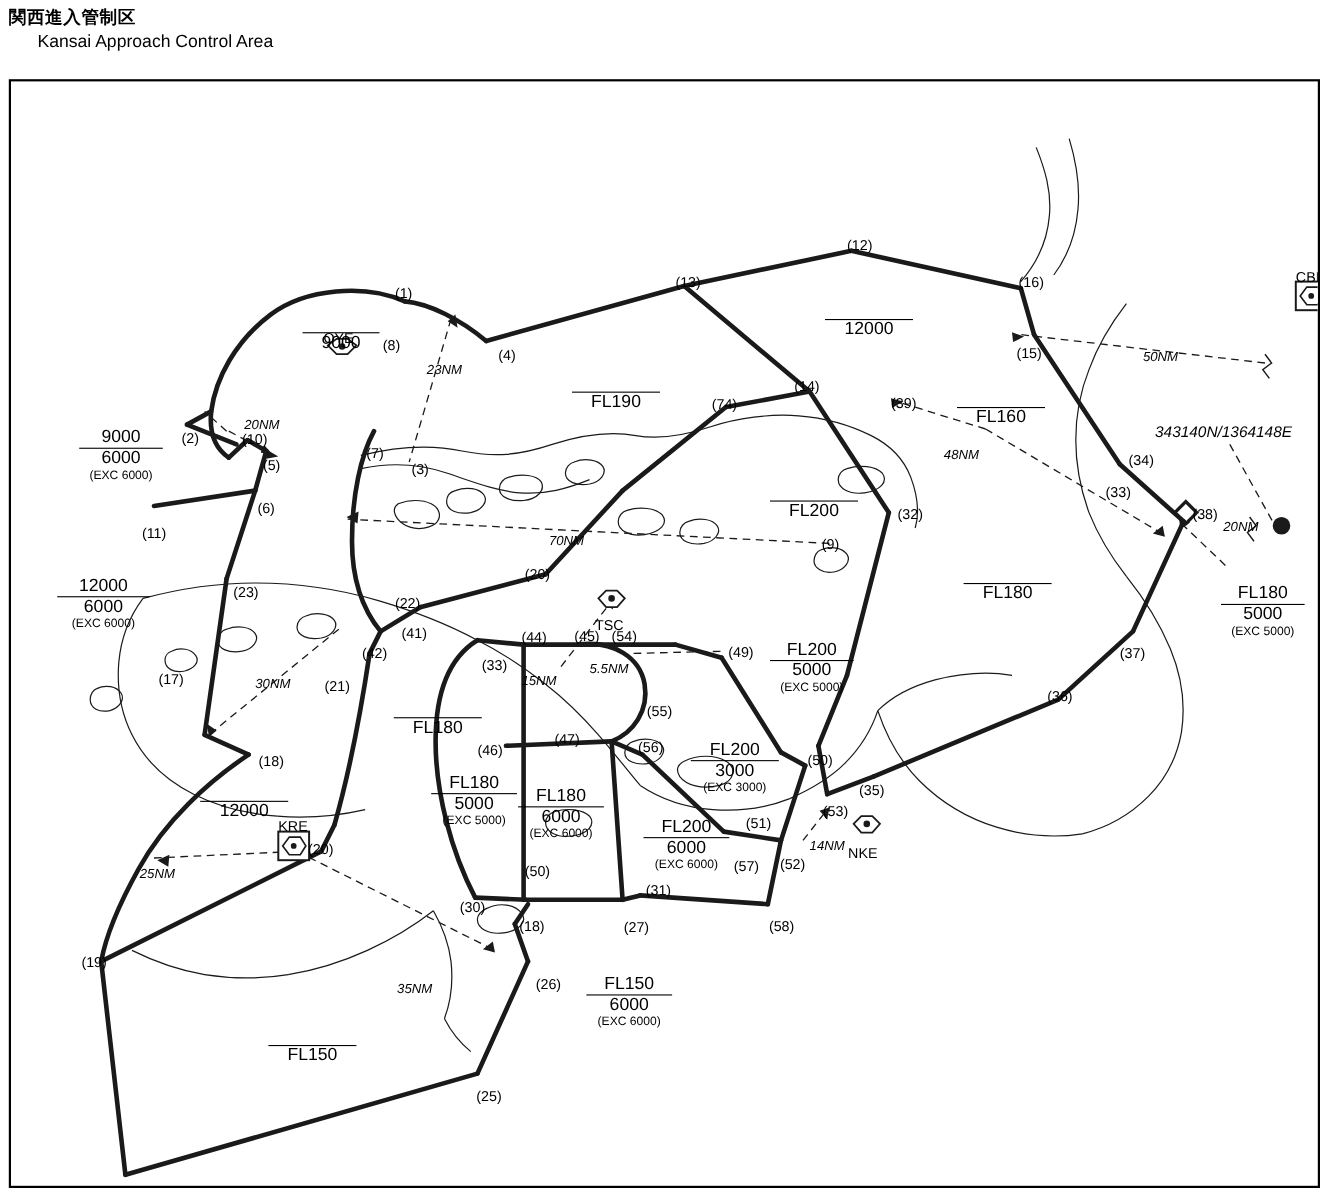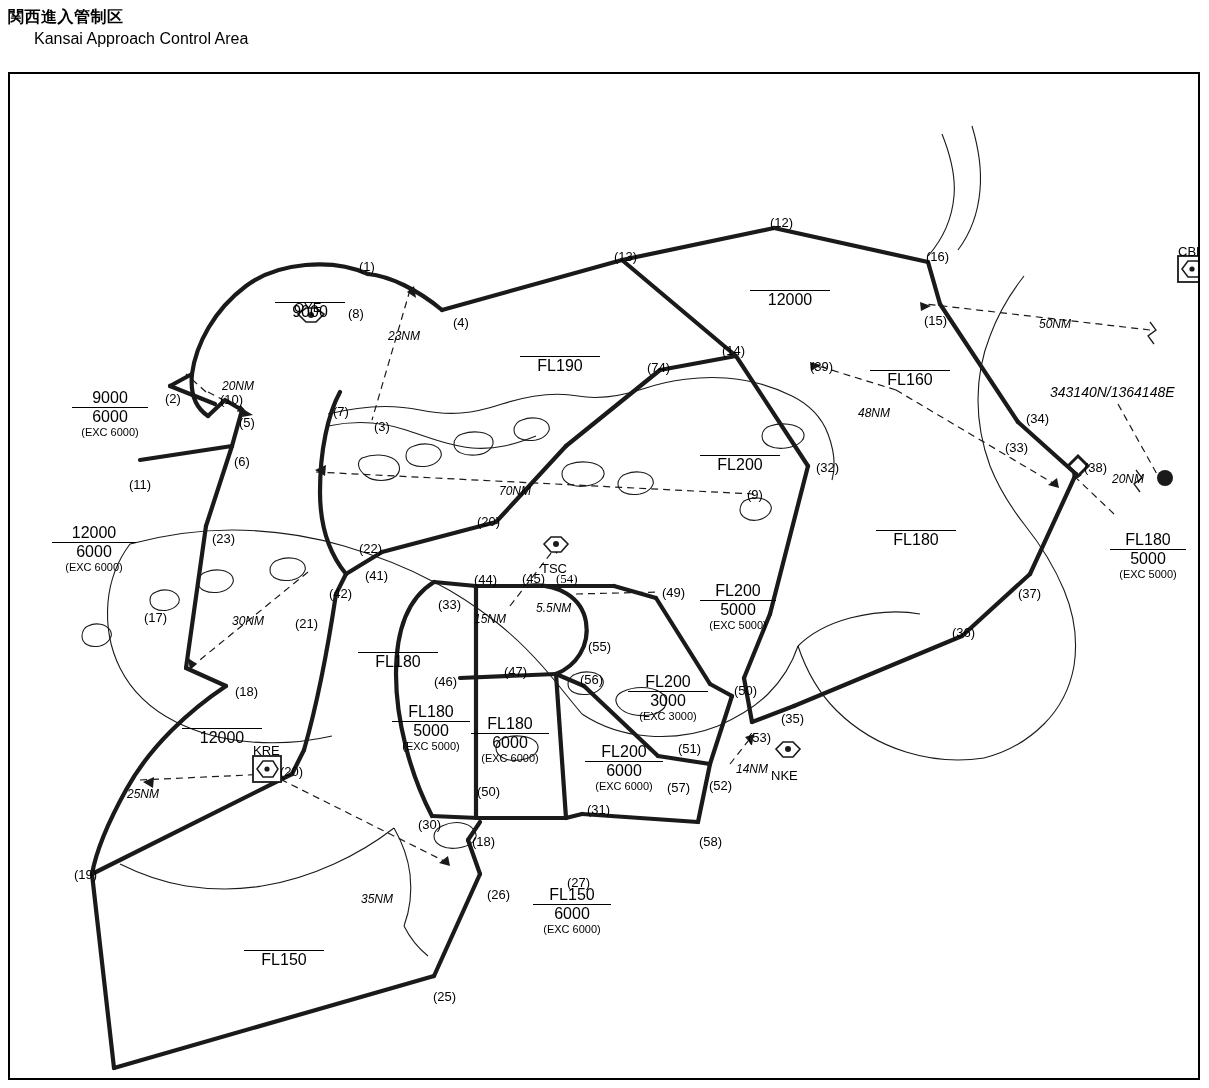--- a/index.html
+++ b/index.html
@@ -416,21 +416,21 @@
       <div class="lbl pt" style="left: 916px; top: 175px;">(16)</div>
       <div class="lbl pt" style="left: 134px; top: 536px;">(17)</div>
       <div class="lbl pt" style="left: 225px; top: 610px;">(18)</div>
       <div class="lbl pt" style="left: 64px; top: 793px;">(19)</div>
       <div class="lbl pt" style="left: 270px; top: 690px;">(20)</div>
       <div class="lbl pt" style="left: 285px; top: 542px;">(21)</div>
       <div class="lbl pt" style="left: 349px; top: 467px;">(22)</div>
       <div class="lbl pt" style="left: 202px; top: 457px;">(23)</div>
       <div class="lbl pt" style="left: 423px; top: 915px;">(25)</div>
       <div class="lbl pt" style="left: 477px; top: 813px;">(26)</div>
-      <div class="lbl pt" style="left: 557px; top: 761px; margin-top: 40px;">(27)</div>
+      <div class="lbl pt" style="left: 557px; top: 761px;">(27)</div>
       <div class="lbl pt" style="left: 462px; top: 760px;">(18)</div>
       <div class="lbl pt" style="left: 467px; top: 710px;">(50)</div>
       <div class="lbl pt" style="left: 408px; top: 743px;">(30)</div>
       <div class="lbl pt" style="left: 577px; top: 728px;">(31)</div>
       <div class="lbl pt" style="left: 806px; top: 386px;">(32)</div>
       <div class="lbl pt" style="left: 995px; top: 366px;">(33)</div>
       <div class="lbl pt" style="left: 1016px; top: 337px;">(34)</div>
       <div class="lbl pt" style="left: 771px; top: 637px;">(35)</div>
       <div class="lbl pt" style="left: 942px; top: 551px;">(36)</div>
       <div class="lbl pt" style="left: 1008px; top: 512px;">(37)</div>
@@ -443,21 +443,21 @@
       <div class="lbl pt" style="left: 464px; top: 498px;">(44)</div>
       <div class="lbl pt" style="left: 512px; top: 497px;">(45)</div>
       <div class="lbl pt" style="left: 424px; top: 600px;">(46)</div>
       <div class="lbl pt" style="left: 494px; top: 590px;">(47)</div>
       <div class="lbl pt" style="left: 637px; top: 286px;">(74)</div>
       <div class="lbl pt" style="left: 652px; top: 511px;">(49)</div>
       <div class="lbl pt" style="left: 724px; top: 609px;">(50)</div>
       <div class="lbl pt" style="left: 668px; top: 667px;">(51)</div>
       <div class="lbl pt" style="left: 699px; top: 704px;">(52)</div>
       <div class="lbl pt" style="left: 738px; top: 656px;">(53)</div>
-      <div class="lbl pt" style="left: 546px; top: 497px; font-family: Liberation Serif, serif;">(54)</div>
+      <div class="lbl pt" style="left: 546px; top: 497px;">(54)</div>
       <div class="lbl pt" style="left: 578px; top: 565px;">(55)</div>
       <div class="lbl pt" style="left: 570px; top: 598px;">(56)</div>
       <div class="lbl pt" style="left: 657px; top: 706px;">(57)</div>
       <div class="lbl pt" style="left: 689px; top: 760px;">(58)</div>
     </div>
   <div id="navaid-layer">
       <div class="lbl navaid-lbl" style="left: 284px; top: 226px;">OYE</div>
       <div class="lbl navaid-lbl" style="left: 1168px; top: 170px;">CBE</div>
       <div class="lbl navaid-lbl" style="left: 531px; top: 487px;">TSC</div>
       <div class="lbl navaid-lbl" style="left: 761px; top: 694px;">NKE</div>

